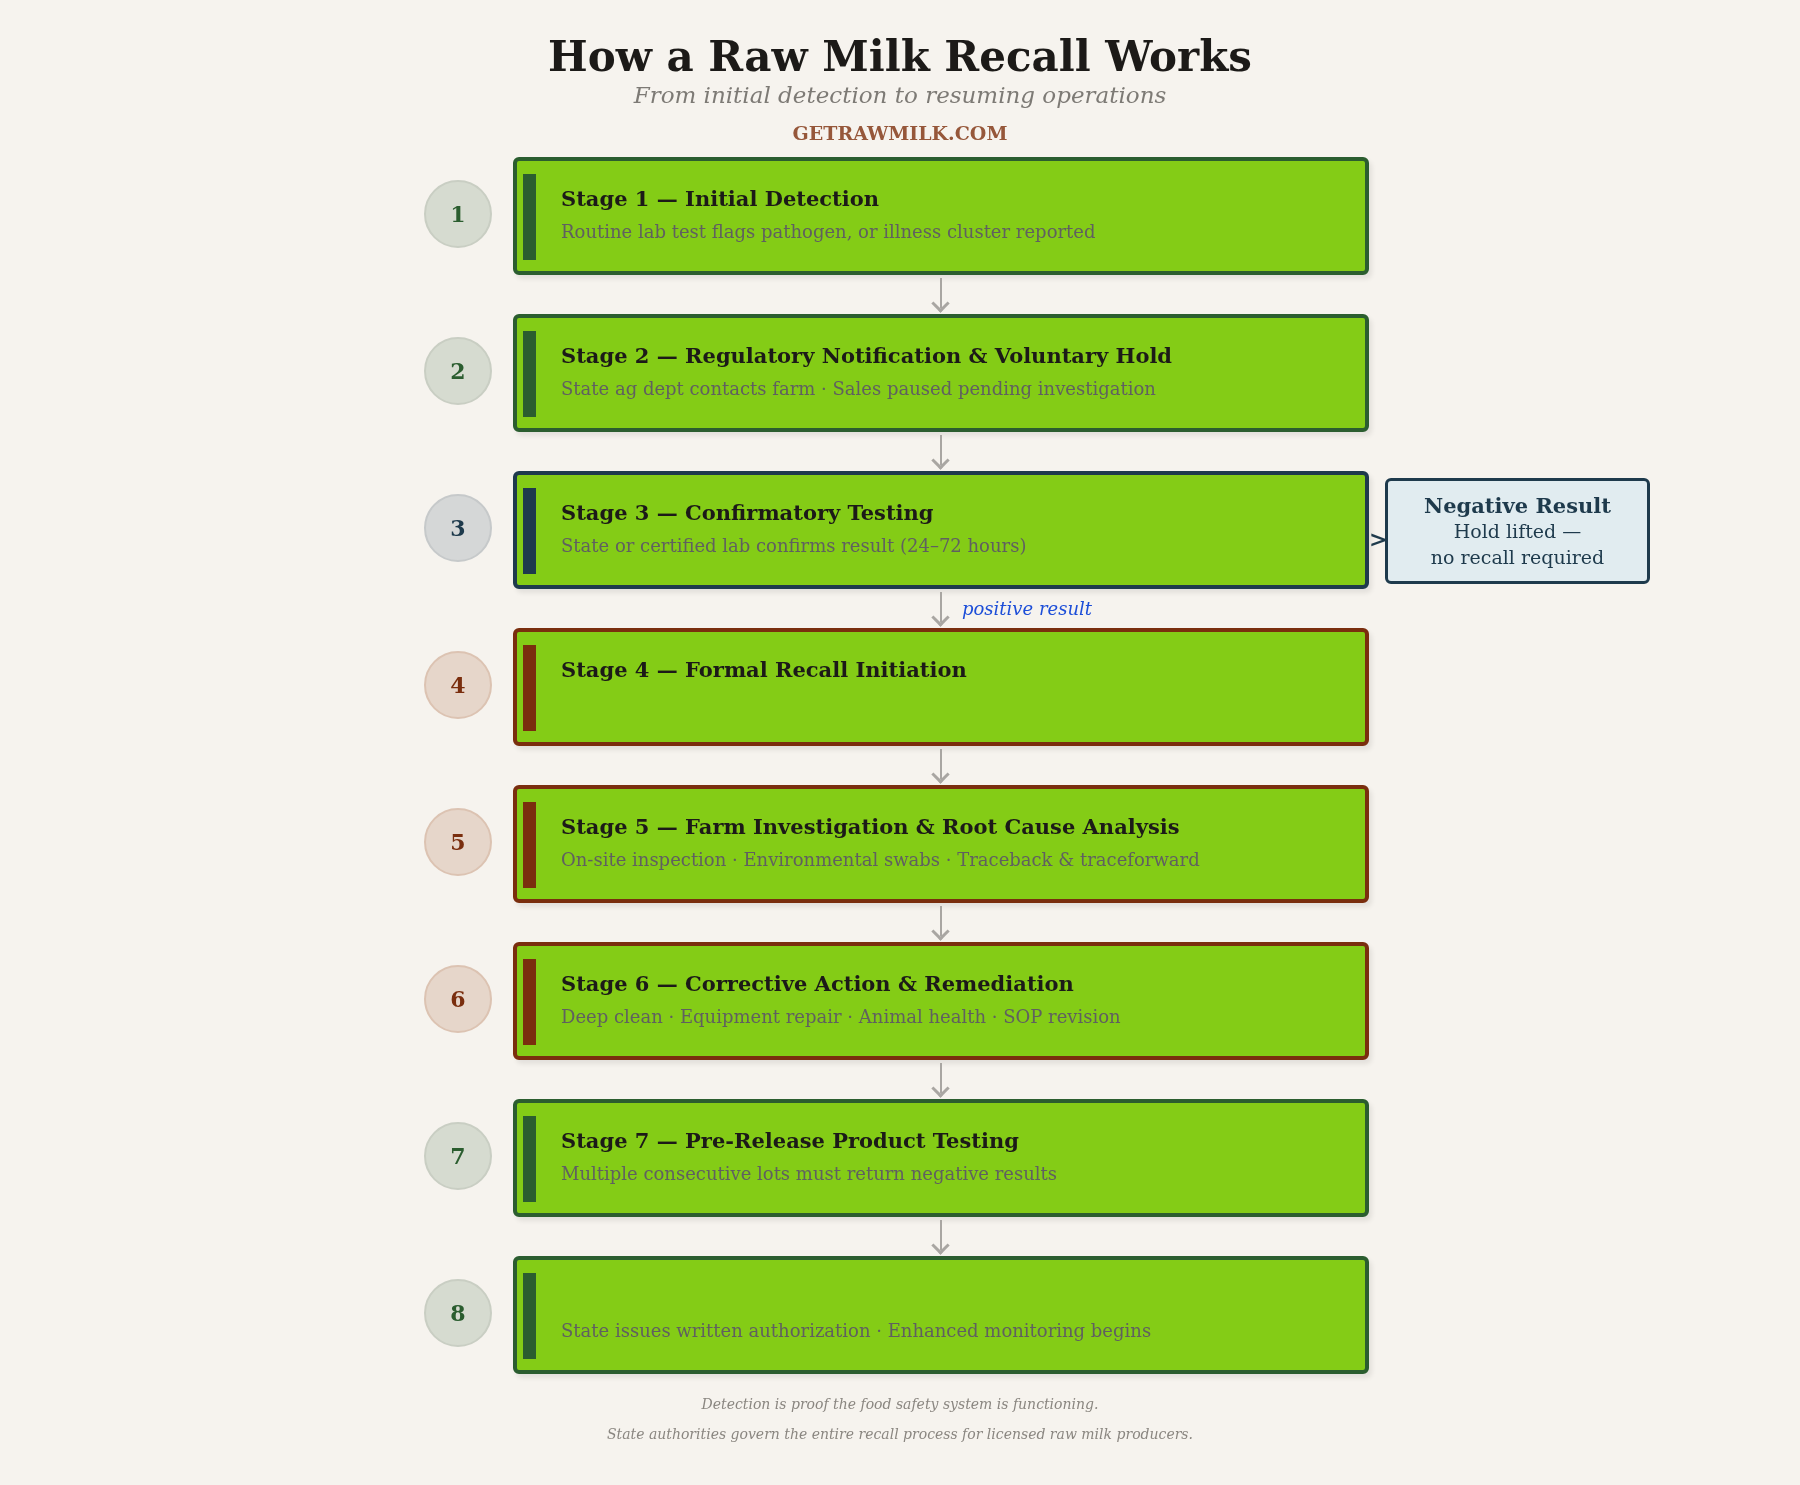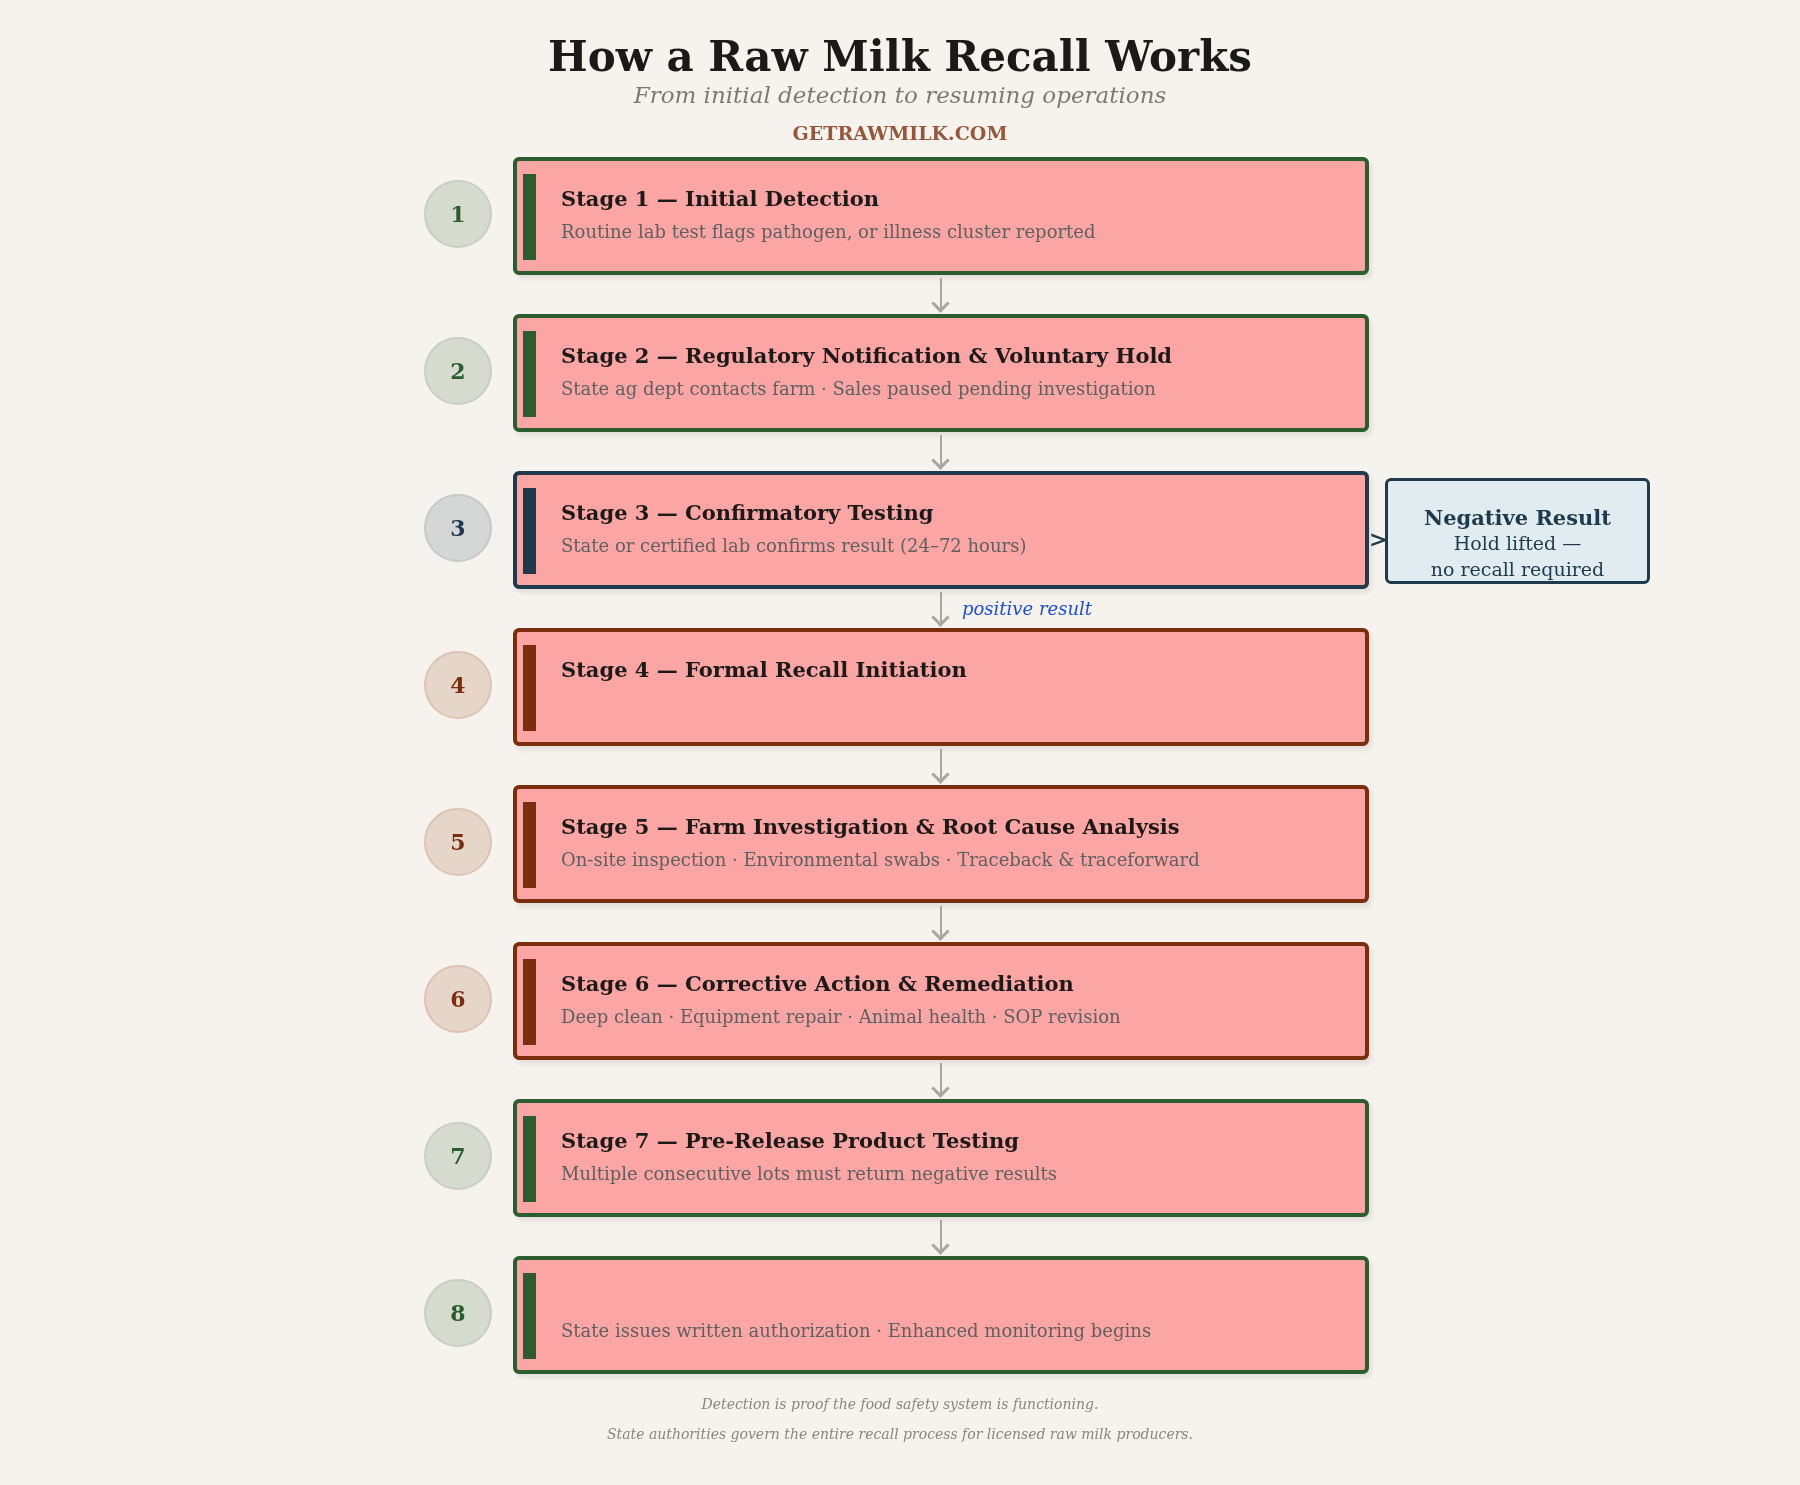--- a/index.html
+++ b/index.html
@@ -10,33 +10,33 @@
   .title { position:absolute; top:32px; left:0; width:1800px; text-align:center;
     font-size:42px; font-weight:bold; color:#1c1a18; }
   .subtitle { position:absolute; top:82px; left:0; width:1800px; text-align:center;
     font-size:23px; font-style:italic; color:#7d7a75; }
   .brand { position:absolute; top:122px; left:0; width:1800px; text-align:center;
     font-size:19px; font-weight:bold; color:#96573a; }
   .stage { position:absolute; left:0; width:1800px; height:120px; }
   .num { position:absolute; left:424px; top:23px; width:68px; height:68px; border-radius:50%;
     display:flex; align-items:center; justify-content:center; font-weight:bold; font-size:22px;
     border:2px solid; box-sizing:border-box; }
-  .card { position:absolute; left:513px; top:0; width:856px; height:118px; background:#fca5a5;
+  .card { position:absolute; left:513px; top:0; width:856px; height:118px; background:#84cc16;
     border:4px solid; border-radius:6px; box-sizing:border-box;
     box-shadow:3px 4px 5px rgba(0,0,0,0.08); }
   .bar { position:absolute; left:6px; top:13px; width:13px; height:86px; }
   .stitle { position:absolute; left:44px; top:25px; font-size:21px; font-weight:bold; color:#1c1a18; white-space:nowrap; }
   .sdesc { position:absolute; left:44px; top:60px; font-size:18px; color:#606060; white-space:nowrap; }
   .arrow { position:absolute; left:940px; width:2px; background:#a9a6a2; }
   .arrow::after { content:""; position:absolute; left:-6px; bottom:-2px; width:10px; height:10px;
     border-right:3px solid #a9a6a2; border-bottom:3px solid #a9a6a2; transform:rotate(45deg); }
   .pos-label { position:absolute; left:962px; top:598px; font-size:18px; font-style:italic; color:#1d4ed8; }
   .neg-box { position:absolute; left:1385px; top:478px; width:265px; height:106px; background:#e1ecf0;
     border:3px solid #1e3a4c; border-radius:6px; box-sizing:border-box; text-align:center; color:#1e3a4c; }
-  .neg-title { margin-top:24px; font-size:21px; font-weight:bold; }
+  .neg-title { margin-top:12px; font-size:21px; font-weight:bold; }
   .neg-line { font-size:19px; line-height:26px; }
   .side-arrow { position:absolute; left:1369px; top:528px; font-size:22px; font-weight:bold; color:#1e3a4c; line-height:1; }
   .foot { position:absolute; left:0; width:1800px; text-align:center; font-size:14px; font-style:italic; color:#8a8680; }
 </style>
 </head>
 <body>
 
 <div class="title">How a Raw Milk Recall Works</div>
 <div class="subtitle">From initial detection to resuming operations</div>
 <div class="brand">GETRAWMILK.COM</div>

